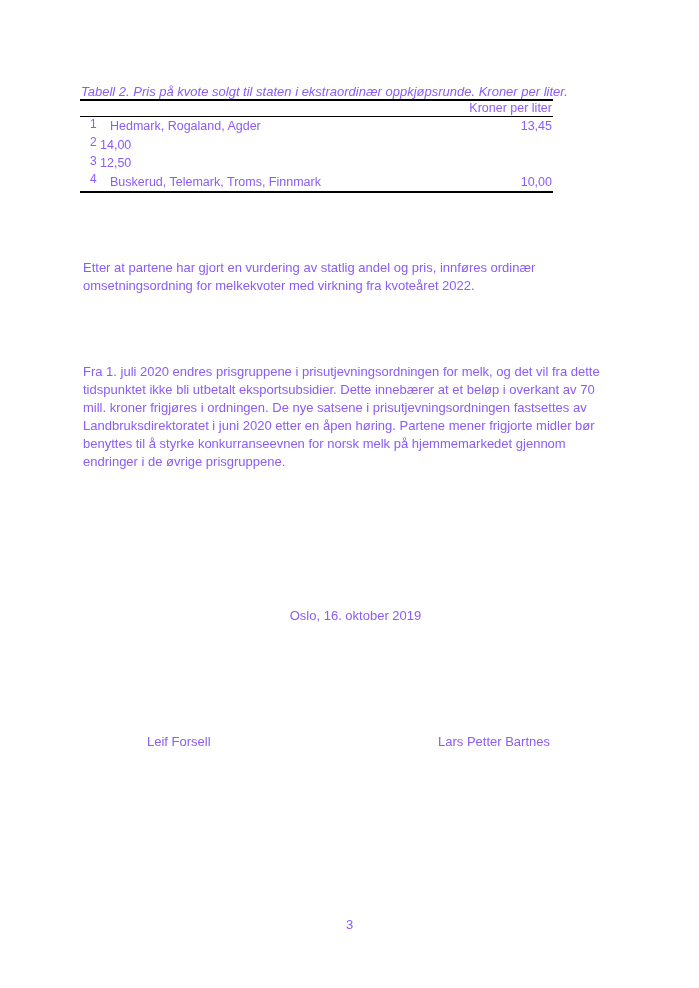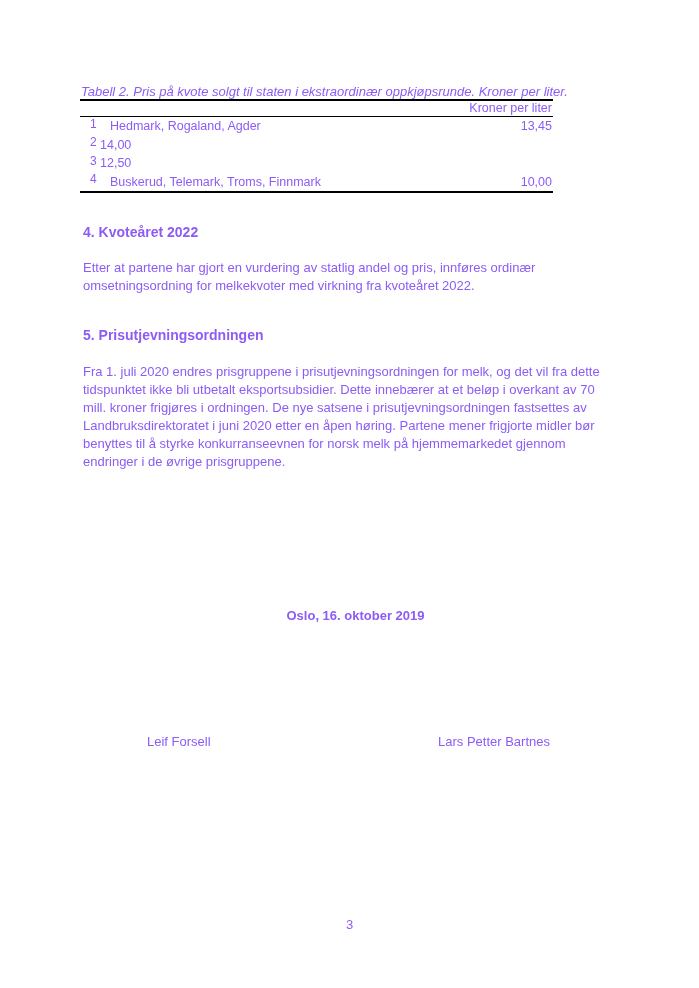--- a/index.html
+++ b/index.html
@@ -91,21 +91,20 @@
   #body-5    { top: 363px; }
 
   
   .dateline {
     position: absolute;
     top: 608px;
     left: 12px;
     right: 0;
     text-align: center;
     font-size: 13px;
-    font-weight: bold;
   }
   .signatures {
     position: absolute;
     top: 734px;
     left: 83px;
     right: 83px;
     height: 18px;
     font-size: 13px;
   }
   .sig-left  { position: absolute; left: 64px;  white-space: nowrap; }
@@ -143,26 +142,24 @@
       <span class="num">3</span>
       <span class="price">12,50</span>
     </div>
     <div class="tbl-row">
       <span class="num">4</span>
       <span class="region">Buskerud, Telemark, Troms, Finnmark</span>
       <span class="price">10,00</span>
     </div>
   </div>
 
-  <div class="sec-heading" id="heading-4">4. Kvoteåret 2022</div>
 
   <div class="sec-body" id="body-4">Etter at partene har gjort en vurdering av statlig andel og pris, innføres ordinær
 omsetningsordning for melkekvoter med virkning fra kvoteåret 2022.</div>
 
-  <div class="sec-heading" id="heading-5">5. Prisutjevningsordningen</div>
 
   <div class="sec-body" id="body-5">Fra 1. juli 2020 endres prisgruppene i prisutjevningsordningen for melk, og det vil fra dette
 tidspunktet ikke bli utbetalt eksportsubsidier. Dette innebærer at et beløp i overkant av 70
 mill. kroner frigjøres i ordningen. De nye satsene i prisutjevningsordningen fastsettes av
 Landbruksdirektoratet i juni 2020 etter en åpen høring. Partene mener frigjorte midler bør
 benyttes til å styrke konkurranseevnen for norsk melk på hjemmemarkedet gjennom
 endringer i de øvrige prisgruppene.</div>
 
   <div class="dateline">Oslo, 16. oktober 2019</div>
 

